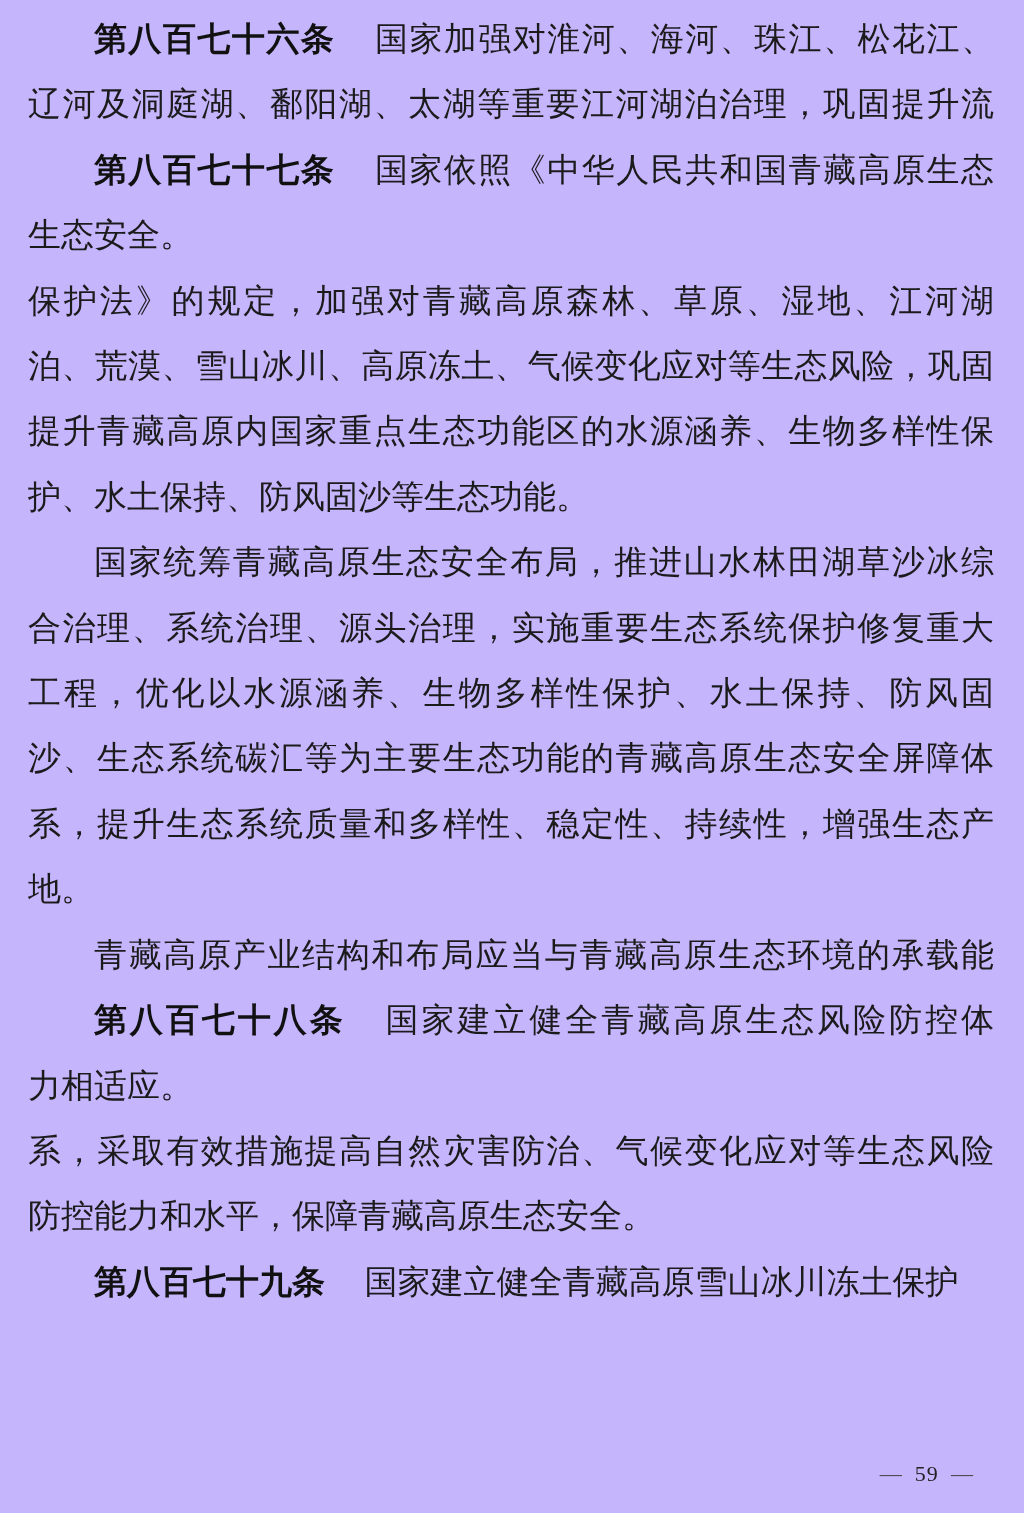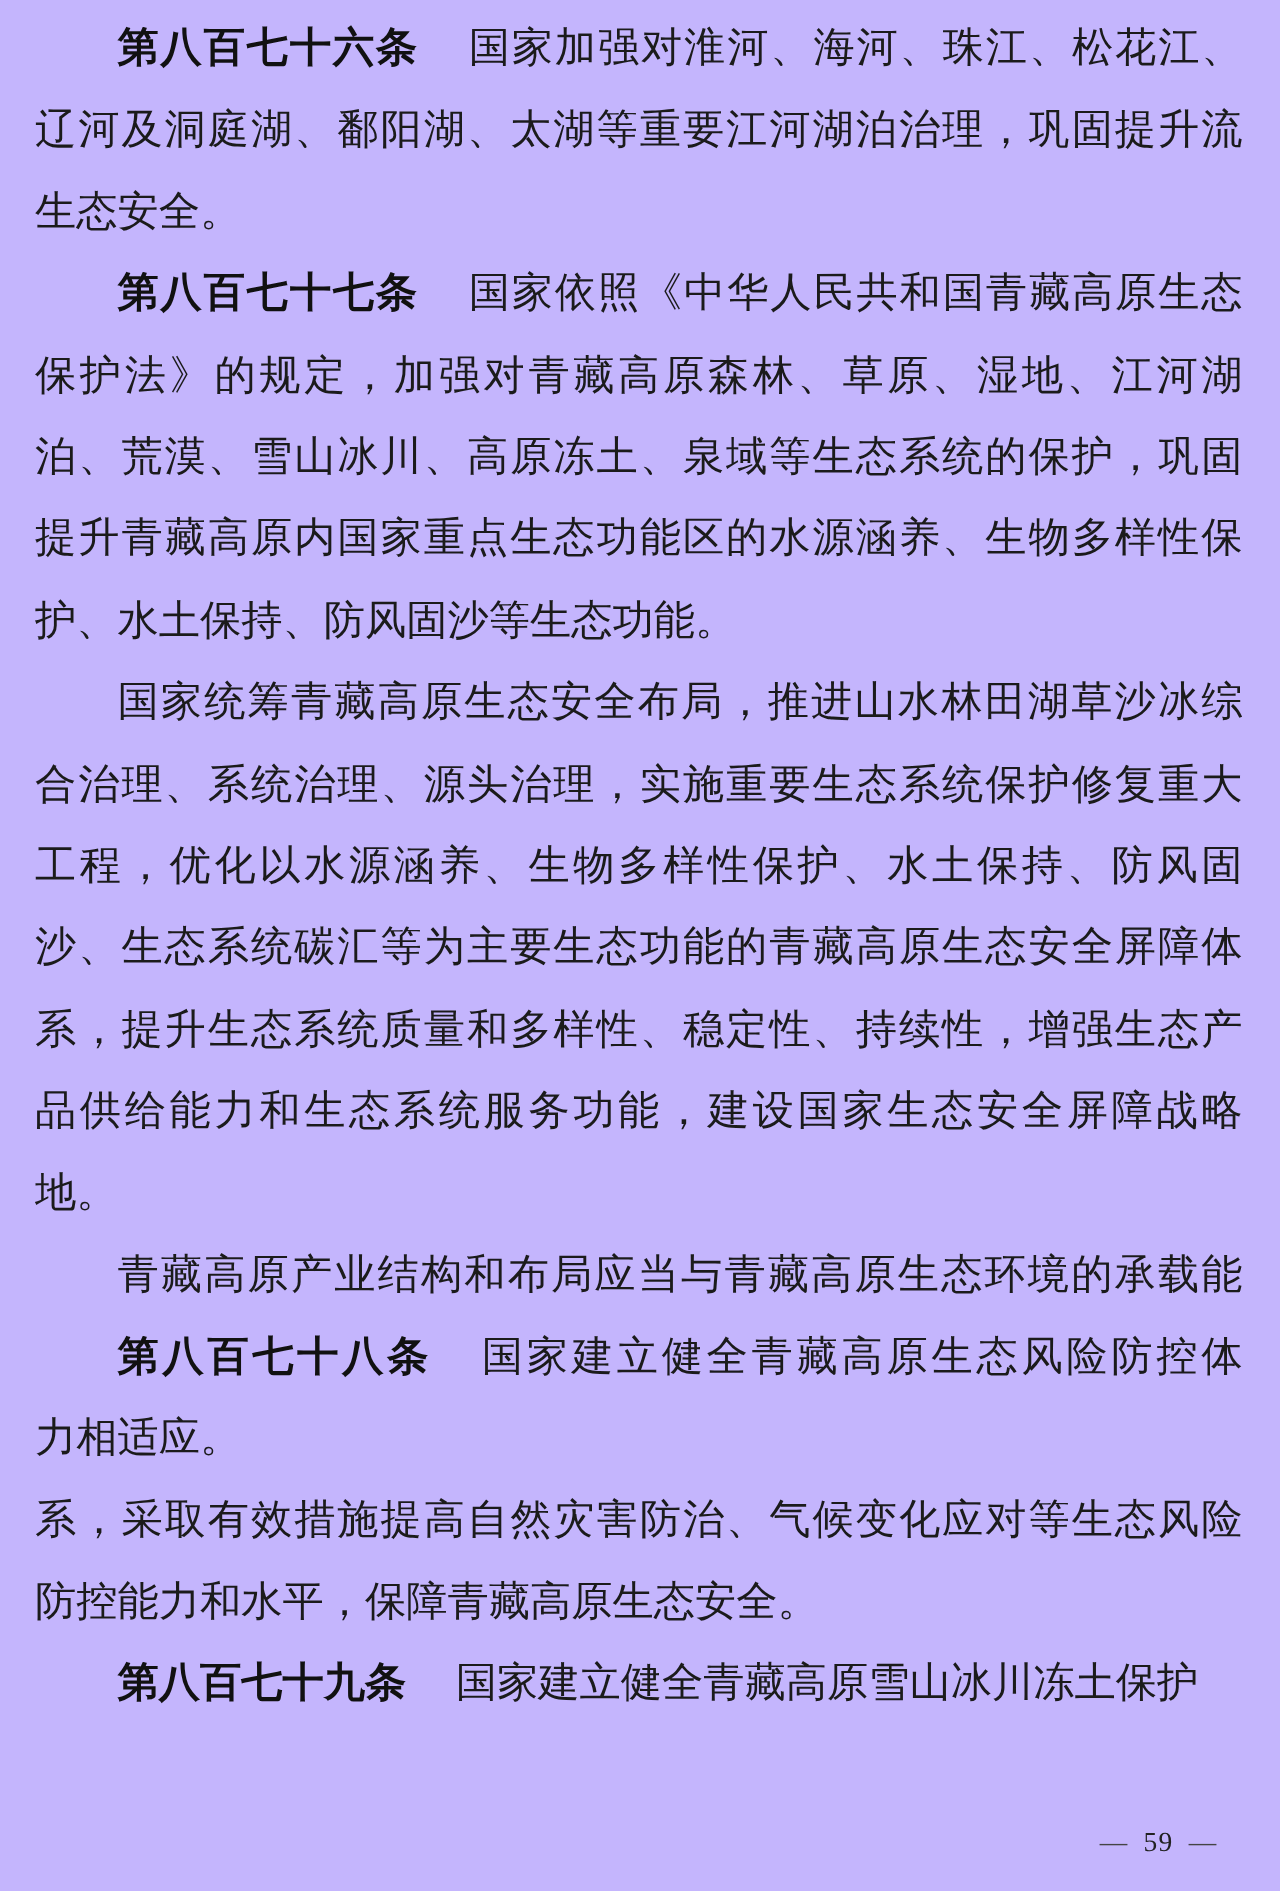--- a/index.html
+++ b/index.html
@@ -59,32 +59,31 @@
   }
 </style>
 </head>
 <body>
 
 <div class="page">
 
   <div class="text-body">
       <div class="line first fill"><span class="article-no">第八百七十六条</span>国家加强对淮河、海河、珠江、松花江、</div>
       <div class="line fill">辽河及洞庭湖、鄱阳湖、太湖等重要江河湖泊治理，巩固提升流</div>
+      <div class="line first fill"><span class="article-no">第八百七十七条</span>国家依照《中华人民共和国青藏高原生态</div>
       <div class="line">生态安全。</div>
-      <div class="line first fill"><span class="article-no">第八百七十七条</span>国家依照《中华人民共和国青藏高原生态</div>
       <div class="line fill">保护法》的规定，加强对青藏高原森林、草原、湿地、江河湖</div>
-      <div class="line fill">泊、荒漠、雪山冰川、高原冻土、泉域等生态系统的保护，巩固</div>
+      <div class="line fill">泊、荒漠、雪山冰川、高原冻土、气候变化应对等生态风险，巩固</div>
       <div class="line fill">提升青藏高原内国家重点生态功能区的水源涵养、生物多样性保</div>
       <div class="line">护、水土保持、防风固沙等生态功能。</div>
       <div class="line first fill">国家统筹青藏高原生态安全布局，推进山水林田湖草沙冰综</div>
       <div class="line fill">合治理、系统治理、源头治理，实施重要生态系统保护修复重大</div>
       <div class="line fill">工程，优化以水源涵养、生物多样性保护、水土保持、防风固</div>
       <div class="line fill">沙、生态系统碳汇等为主要生态功能的青藏高原生态安全屏障体</div>
       <div class="line fill">系，提升生态系统质量和多样性、稳定性、持续性，增强生态产</div>
-      <div class="line fill">品供给能力和生态系统服务功能，建设国家生态安全屏障战略</div>
       <div class="line">地。</div>
       <div class="line first fill">青藏高原产业结构和布局应当与青藏高原生态环境的承载能</div>
       <div class="line first fill"><span class="article-no">第八百七十八条</span>国家建立健全青藏高原生态风险防控体</div>
       <div class="line">力相适应。</div>
       <div class="line fill">系，采取有效措施提高自然灾害防治、气候变化应对等生态风险</div>
       <div class="line">防控能力和水平，保障青藏高原生态安全。</div>
       <div class="line first"><span class="article-no">第八百七十九条</span>国家建立健全青藏高原雪山冰川冻土保护</div>
     </div>
 
   <div class="footer">

